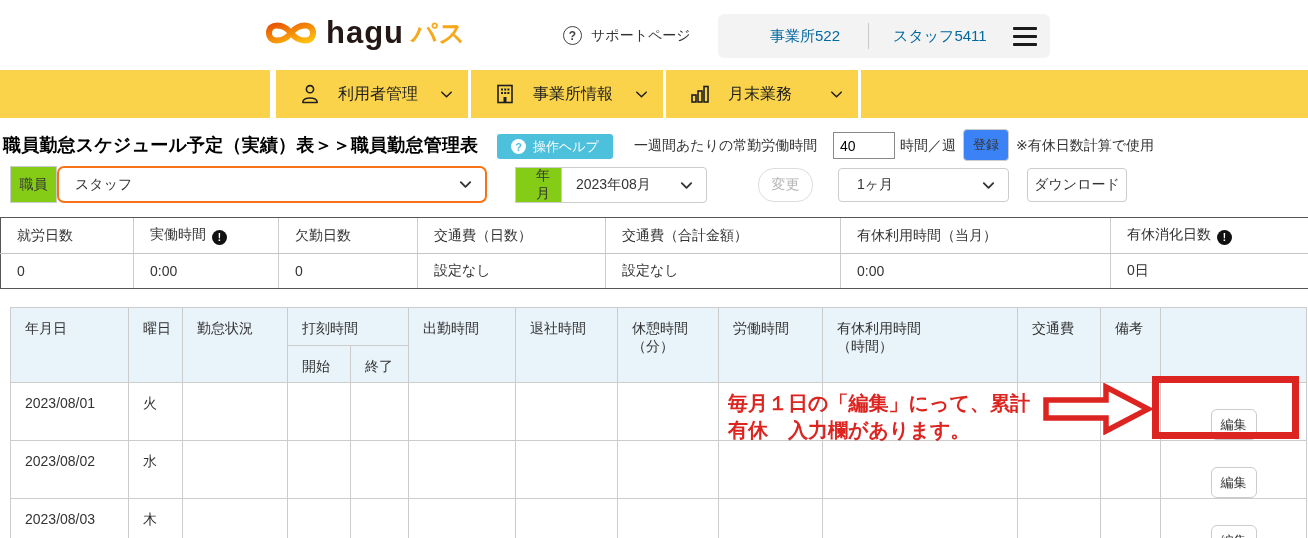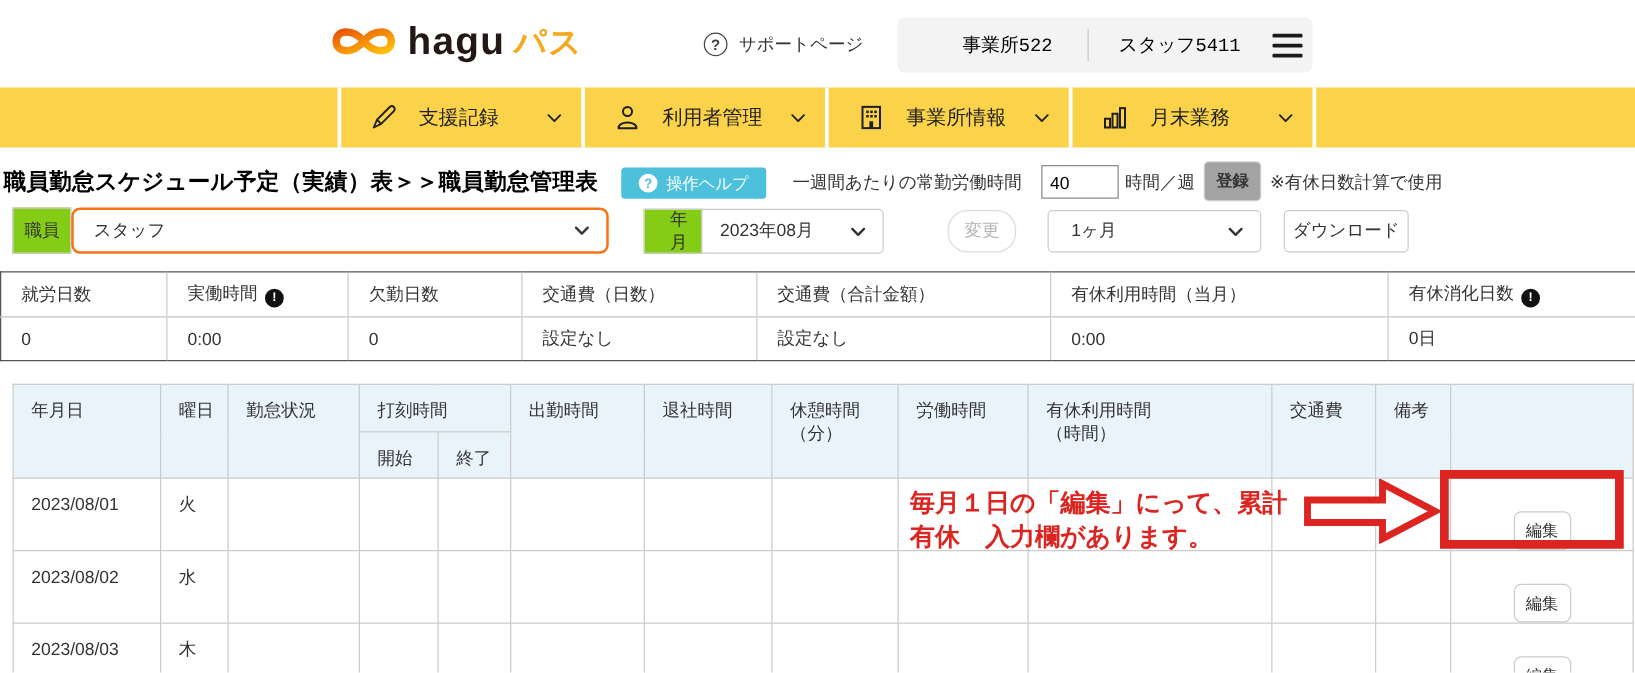--- a/index.html
+++ b/index.html
@@ -11,21 +11,21 @@
   .top-header { position:absolute; top:0; left:0; width:1308px; height:70px; background:#fff; }
   .logo { position:absolute; left:263px; top:14px; display:flex; align-items:center; gap:7px; }
   .logo-word { font-size:31px; font-weight:bold; color:#231815; letter-spacing:1px; }
   .logo-suffix { font-size:26px; font-weight:bold; color:#F6A81C; letter-spacing:1px; }
   .support { position:absolute; left:563px; top:26px; display:flex; align-items:center; gap:9px;
     font-size:14px; color:#333; cursor:pointer; }
   .q-circle { width:19px; height:19px; border:1.5px solid #444; border-radius:50%;
     display:flex; align-items:center; justify-content:center; font-size:12px; font-weight:bold; color:#444; }
   .account-panel { position:absolute; left:718px; top:14px; width:332px; height:44px;
     background:#F3F3F3; border-radius:6px; display:flex; align-items:center; }
-  .account-item { font-size:15px; color:#000000;font-family:Liberation Mono, monospace; }
+  .account-item { font-size:15px; color:#0369a1; }
   .acct-office { margin-left:52px; }
   .acct-divider { width:1px; height:26px; background:#c9c9c9; margin:0 24px 0 28px; }
   .menu-btn { margin-left:26px; display:flex; flex-direction:column; gap:5px; cursor:pointer; }
   .menu-btn span { display:block; width:24px; height:3px; background:#1a1a1a; border-radius:1px; }
 
   
   .navbar { position:absolute; top:70px; left:0; width:1308px; height:48px; background:#FBD34B; }
   .nav-items { position:absolute; left:270px; top:0; height:48px; display:flex; }
   .nav-sep { width:3px; height:48px; background:#fff; }
   .nav-item { width:192px; height:48px; display:flex; align-items:center; cursor:pointer; padding:0 14px 0 22px; }
@@ -38,22 +38,22 @@
   .page-title { position:absolute; left:3px; top:5px; font-size:18px; font-weight:600; color:#000000; letter-spacing:0.2px; }
   .help-btn { position:absolute; left:497px; top:6px; height:25px; background:#4DC0DC; border:none;
     border-radius:3px; color:#fff; font-size:13px; display:flex; align-items:center; gap:7px;
     padding:0 14px; cursor:pointer; font-family:inherit; }
   .help-q { width:15px; height:15px; background:#fff; color:#4DC0DC; border-radius:50%;
     display:flex; align-items:center; justify-content:center; font-size:11px; font-weight:bold; }
   .weekly-label { position:absolute; left:634px; top:9px; font-size:14px; }
   .weekly-input { position:absolute; left:833px; top:4px; width:62px; height:27px;
     border:1px solid #8a8a8a; font-size:14px; padding-left:6px; font-family:inherit; }
   .weekly-unit { position:absolute; left:900px; top:9px; font-size:14px; }
-  .register-btn { position:absolute; left:963px; top:1px; width:46px; height:32px; background:#a3a3a3;
-    border:1px solid #ccc; border-radius:4px; font-size:13px; color:#333; cursor:pointer; font-family:inherit;font-weight:bold; }
+  .register-btn { position:absolute; left:963px; top:1px; width:46px; height:32px; background:#3b82f6;
+    border:1px solid #ccc; border-radius:4px; font-size:13px; color:#333; cursor:pointer; font-family:inherit; }
   .weekly-note { position:absolute; left:1016px; top:9px; font-size:14px; }
 
   
   .filter-row { position:absolute; top:166px; left:0; width:1308px; height:38px; }
   .addon { position:absolute; height:37px; background:#84cc16; border:1px solid #ccc;
     display:flex; align-items:center; justify-content:center; font-size:14px; color:#333; }
   .staff-addon { left:10px; top:0; width:47px; }
   .staff-select { position:absolute; left:57px; top:0; width:430px; height:37px; background:#fff;
     border:2px solid #f97316; border-radius:7px; display:flex; align-items:center; cursor:pointer; }
   .staff-select .sel-text { font-size:14px; margin-left:16px; }
@@ -132,29 +132,20 @@
           <span></span>
           <span></span>
       </div>
     </div>
   </div>
 
   <div class="navbar">
     <div class="nav-items">
       <div class="nav-sep"></div>
 
-      <div class="nav-item">
-        <svg class="nav-ico" viewBox="0 0 24 24">
-          <path d="M4 20 L6.6 13.8 L16.8 3.6 a2.3 2.3 0 0 1 3.3 3.3 L9.9 17.1 L4 20 Z M6.6 13.8 L9.9 17.1" fill="none" stroke="#1f1f1f" stroke-width="1.5" stroke-linejoin="round"></path>
-        </svg>
-        <span class="nav-label">支援記録</span>
-        <svg class="nav-chev" viewBox="0 0 16 16">
-          <polyline points="3,5.5 8,10.5 13,5.5" fill="none" stroke="#1f1f1f" stroke-width="1.6" stroke-linecap="round" stroke-linejoin="round"></polyline>
-        </svg>
-      </div>
       <div class="nav-sep"></div>
 
       <div class="nav-item">
         <svg class="nav-ico" viewBox="0 0 24 24">
           <circle cx="12" cy="7.2" r="3.6" fill="none" stroke="#1f1f1f" stroke-width="1.6"></circle>
           <path d="M4.8 20.5 C4.8 14.4 19.2 14.4 19.2 20.5 Z" fill="none" stroke="#1f1f1f" stroke-width="1.6" stroke-linejoin="round"></path>
         </svg>
         <span class="nav-label">利用者管理</span>
         <svg class="nav-chev" viewBox="0 0 16 16">
           <polyline points="3,5.5 8,10.5 13,5.5" fill="none" stroke="#1f1f1f" stroke-width="1.6" stroke-linecap="round" stroke-linejoin="round"></polyline>

